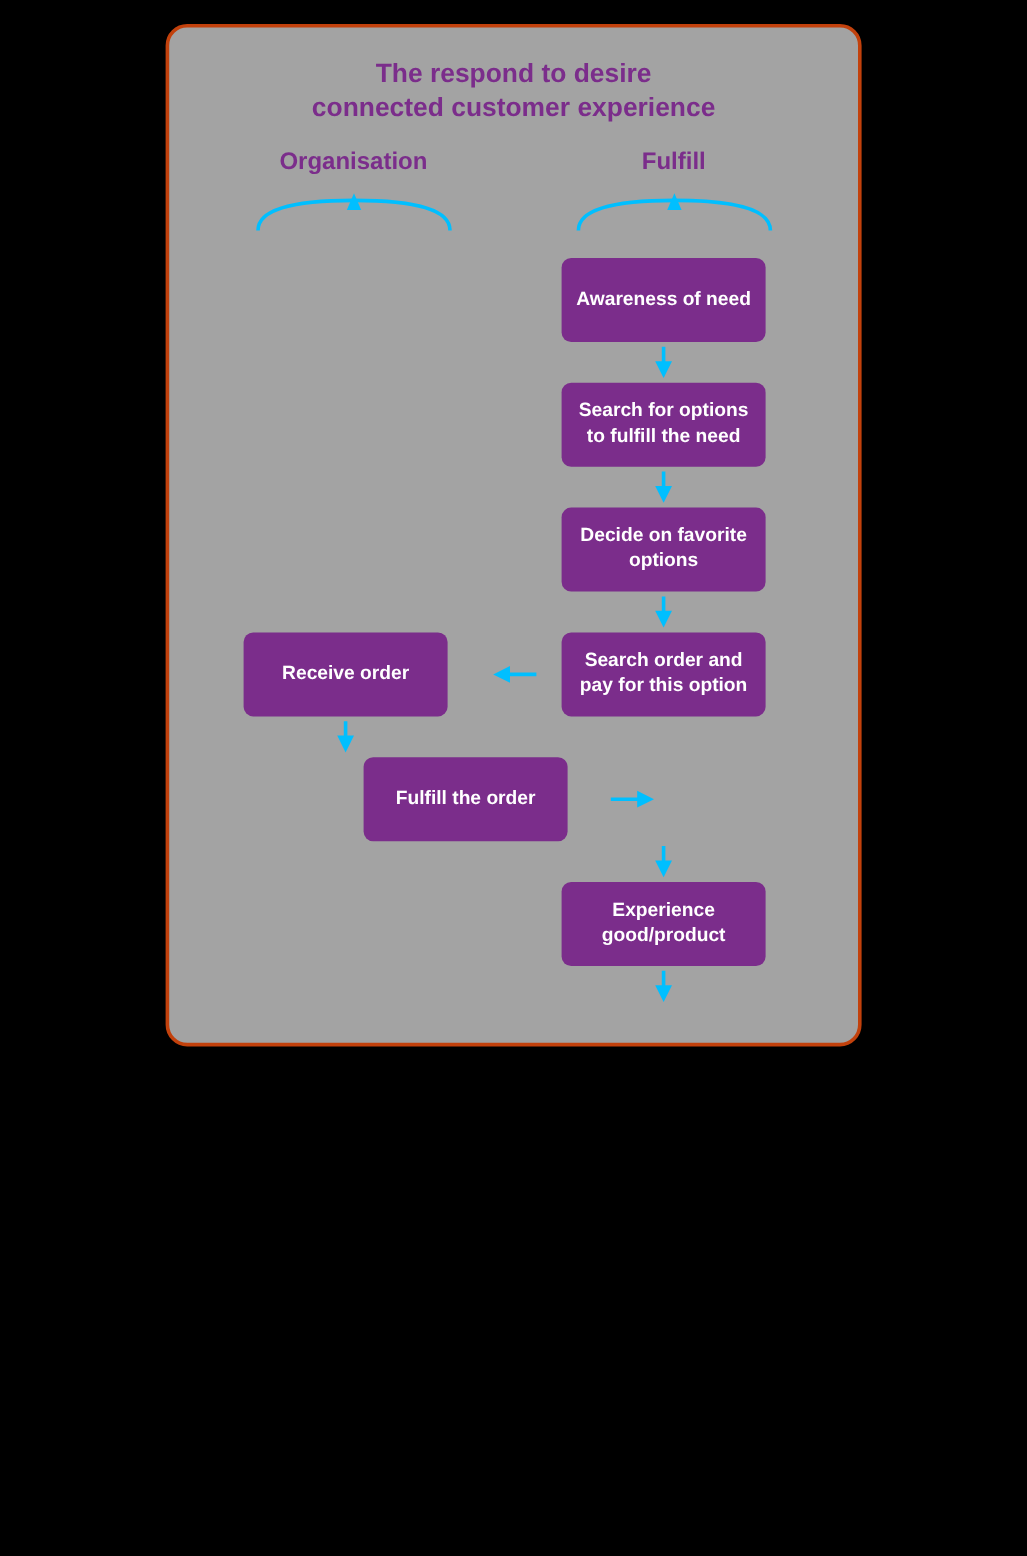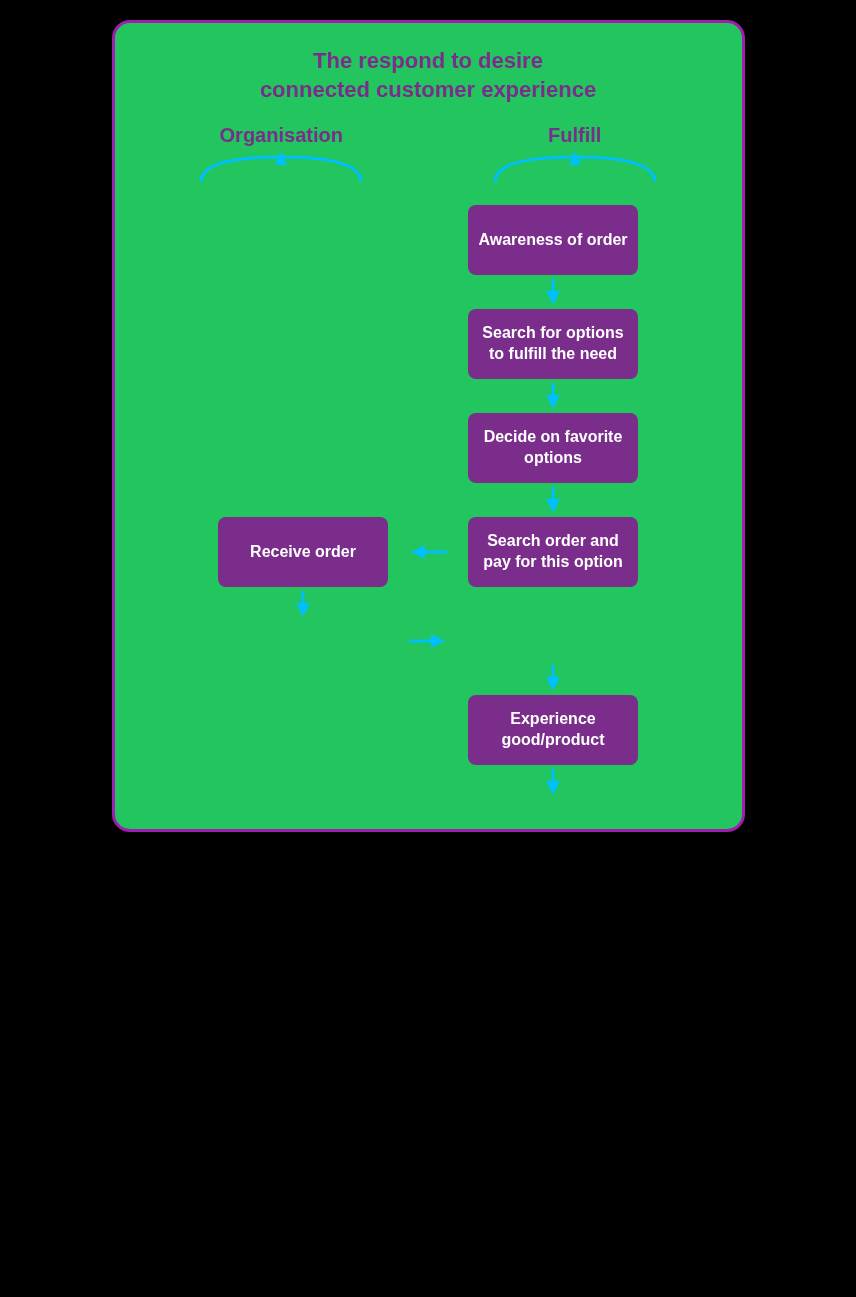--- a/index.html
+++ b/index.html
@@ -5,38 +5,39 @@
     * { box-sizing: border-box; margin: 0; padding: 0; }
     body {
       background: #000;
       display: flex;
       justify-content: center;
       align-items: flex-start;
       min-height: 1297px;
       font-family: Arial, sans-serif;
     }
     .main-container {
-      width: 633px;
+      width: 580px;
       margin: 20px auto;
-      border: 3px solid #a21caf;
+      border: 3px solid #c2410c;
       border-radius: 18px;
-      background: #22c55e;
+      background: #a3a3a3;
       padding: 24px 20px 30px 20px;
     }
     .title {
       text-align: center;
       color: #7B2D8B;
       font-size: 22px;
       font-weight: bold;
       line-height: 1.3;
       margin-bottom: 20px;
     }
     .columns-header {
       display: flex;
       justify-content: space-around;
+      margin-bottom: 10px;
     }
     .col-label {
       color: #7B2D8B;
       font-size: 20px;
       font-weight: bold;
       text-align: center;
       width: 200px;
     }
     .brace-row {
       display: flex;
@@ -93,21 +94,20 @@
     .row-pair {
       display: flex;
       width: 100%;
       align-items: center;
       justify-content: center;
     }
     .col-org-block {
       width: 200px;
       display: flex;
       flex-direction: column;
-      align-items: center;
     }
     .col-cust-block {
       width: 200px;
       display: flex;
       flex-direction: column;
       align-items: center;
     }
     .invisible-box {
       width: 170px;
       min-height: 70px;
@@ -152,21 +152,21 @@
 
   <div class="flow-area">
 
     <div class="row-pair">
       <div class="col-org-block">
         <div class="invisible-box"></div>
       </div>
       <div class="spacer"></div>
       <div class="col-cust-block">
         <div class="box box-purple">
-          <span>Awareness of order</span>
+          <span>Awareness of need</span>
         </div>
       </div>
     </div>
 
     <div class="row-pair">
       <div class="col-org-block">
           <div style="height:30px;width:170px;"></div>
         </div>
       <div class="spacer"></div>
       <div class="col-cust-block">
@@ -261,20 +261,25 @@
           </svg>
         </div>
       </div>
       <div class="spacer"></div>
       <div class="col-cust-block">
         <div style="height:30px;width:170px;"></div>
       </div>
     </div>
 
     <div class="row-pair">
+      <div class="col-org-block">
+        <div class="box box-purple">
+          <span>Fulfill the order</span>
+        </div>
+      </div>
       <div class="arrow-connector">
         <svg width="50" height="40" viewBox="0 0 50 40">
           <line x1="6" y1="20" x2="34" y2="20" stroke="#00BFFF" stroke-width="3"></line>
           <polygon points="42,20 28,13 28,27" fill="#00BFFF"></polygon>
         </svg>
       </div>
     </div>
 
     <div class="row-pair">
       <div class="col-org-block">

